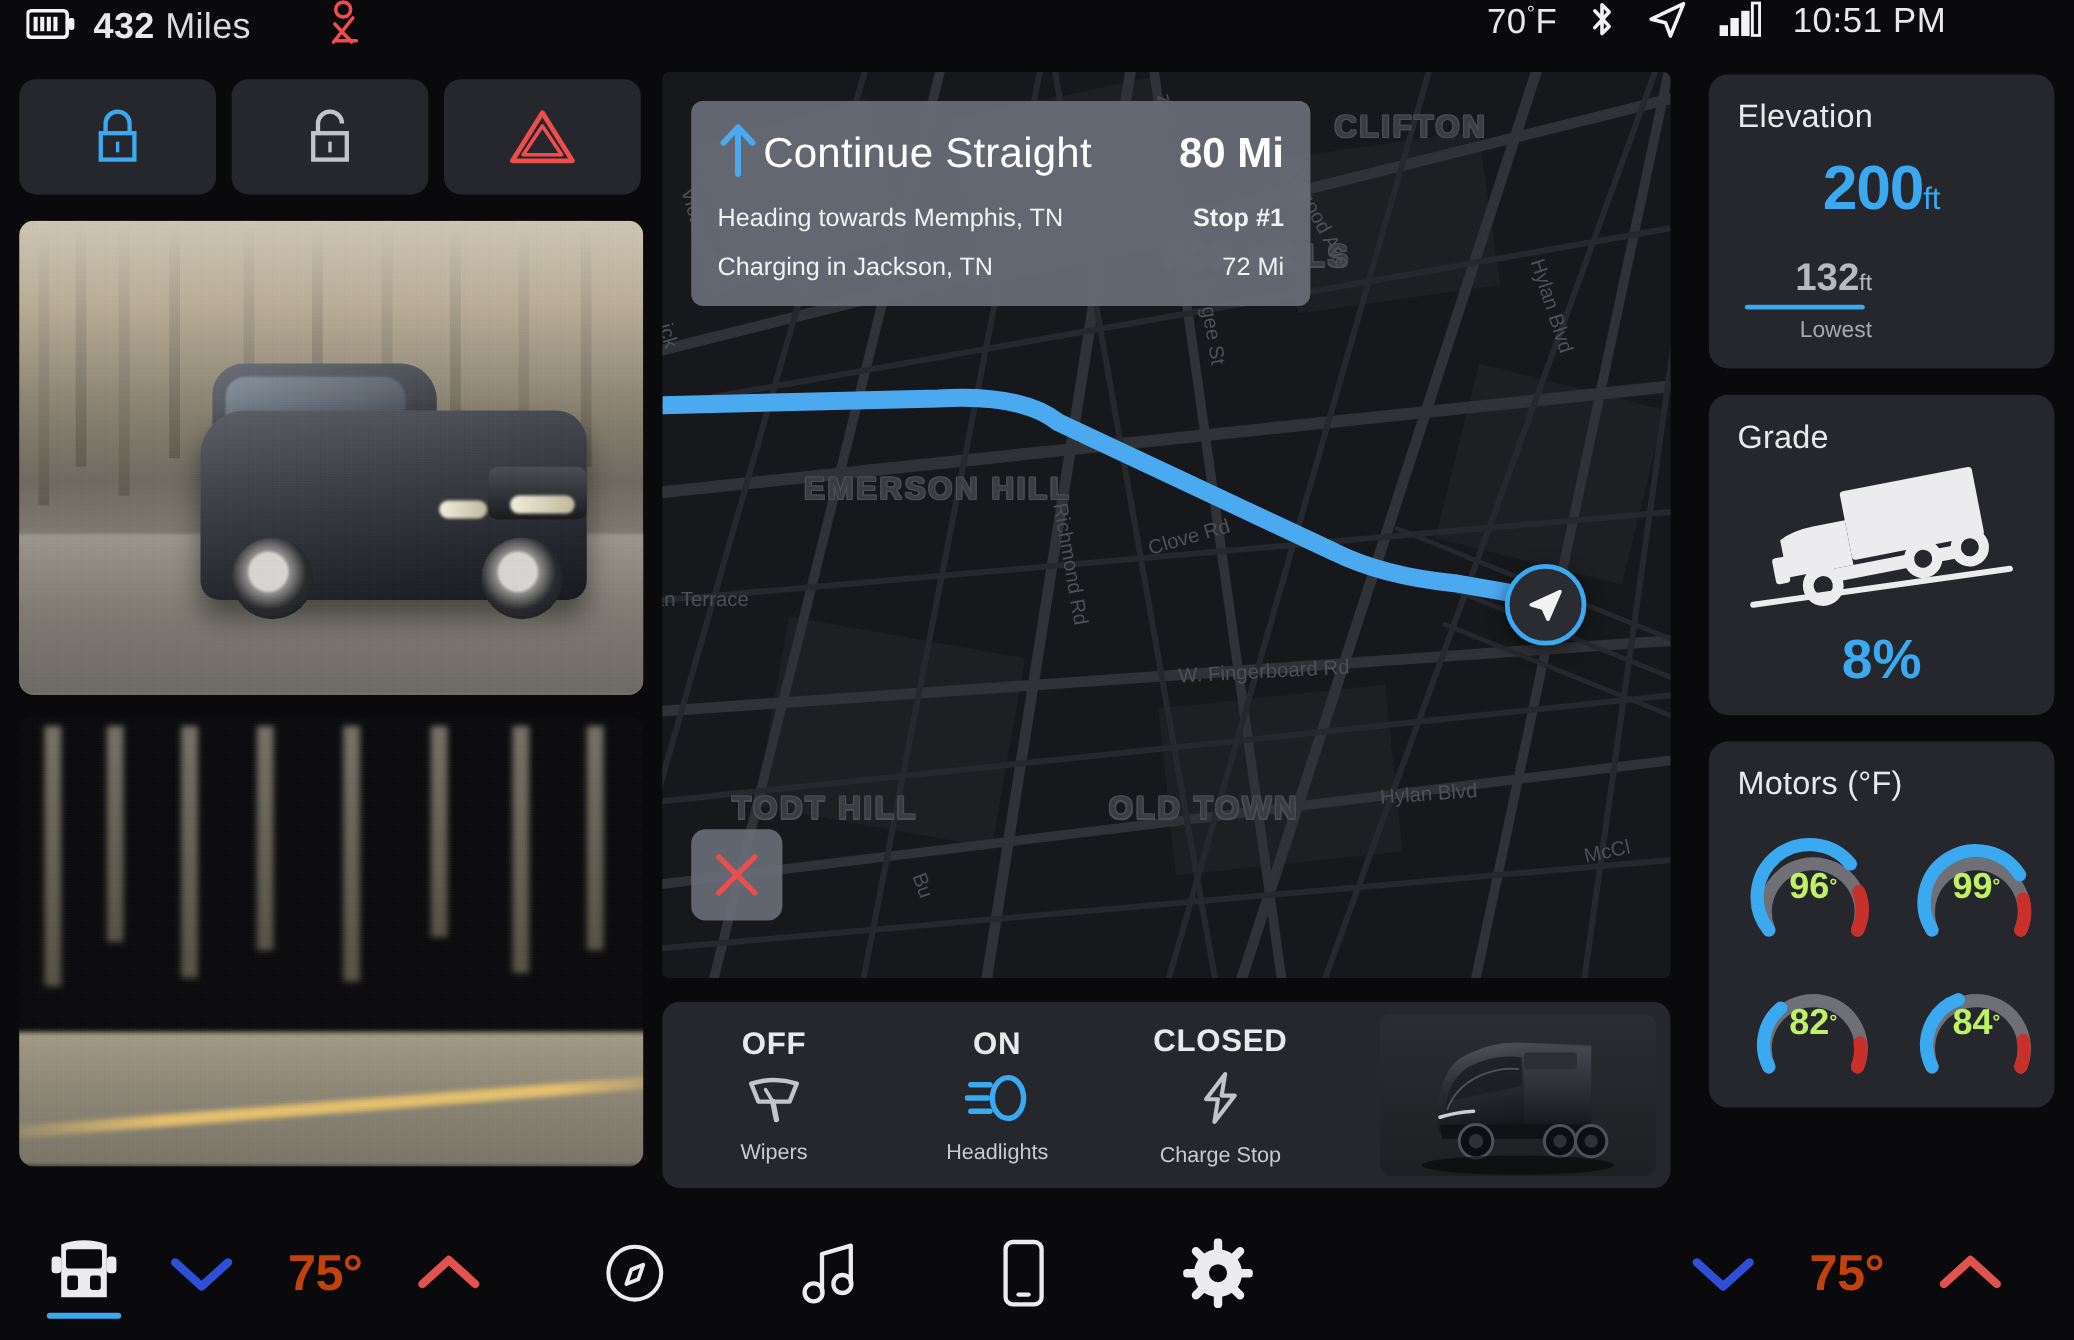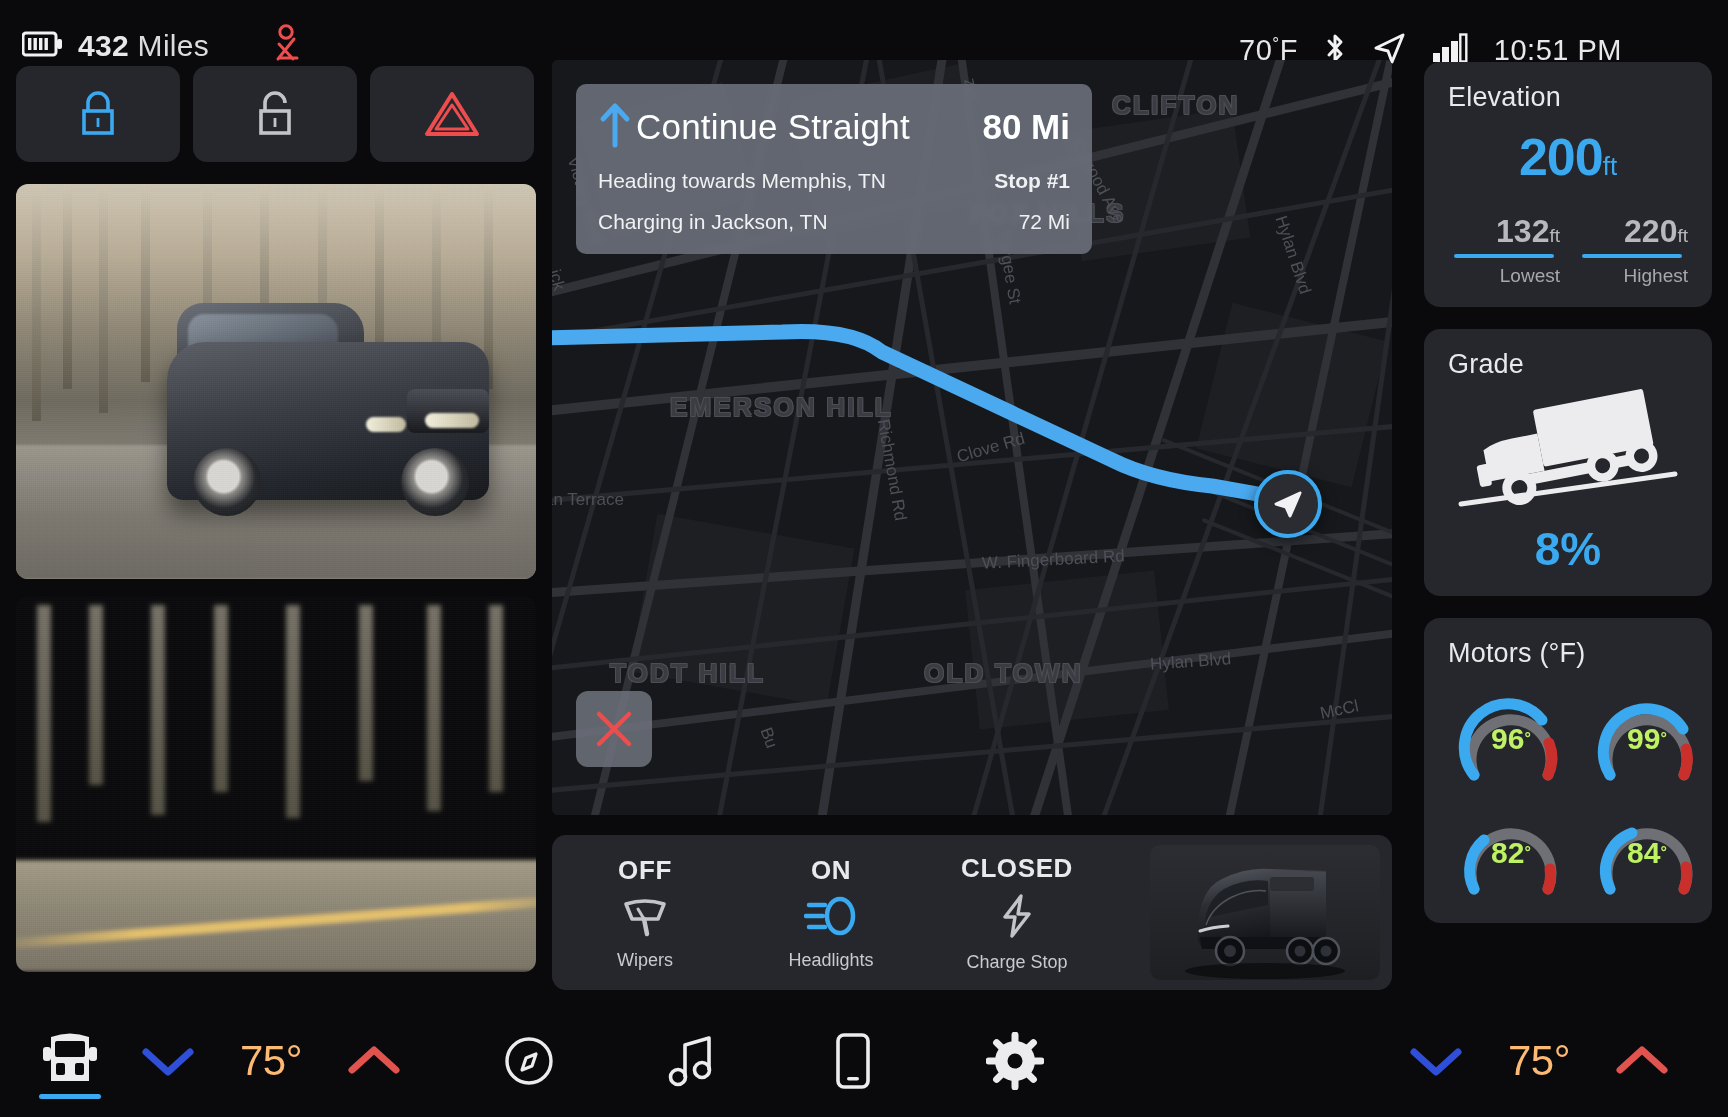--- a/index.html
+++ b/index.html
@@ -8,21 +8,21 @@
     background: #0a0a0c;
     font-family: "Liberation Sans", sans-serif;
     overflow: hidden;
     color: #e8e8ea;
   }
   .screen { position: relative; width: 1728px; height: 1117px; background: #0a0a0c; }
 
   
   .statusbar {
     position: absolute; top: 0; left: 0; width: 1644px; height: 56px;
-    display: flex; align-items: flex-end; padding: 0 22px; margin-top: 12px;
+    display: flex; align-items: flex-start; padding: 0 22px;
   }
   .sb-left { display: flex; align-items: center; gap: 14px; }
   .sb-right { margin-left: auto; display: flex; align-items: center; gap: 26px; }
   .batt-range { font-size: 30px; letter-spacing: .3px; }
   .batt-range b { font-weight: 700; }
   .batt-range span.u { font-weight: 400; color: #dcdcdf; }
   .temp { font-size: 29px; font-weight: 400; letter-spacing: .5px; }
   .temp sup { font-size: 17px; vertical-align: super; }
   .clock { font-size: 29px; font-weight: 400; letter-spacing: .5px; }
 
@@ -203,21 +203,21 @@
     font-size: 30px; font-weight: 700; color: #bef264; padding-top: 6px;
   }
   .gauge-txt sup { font-size: 16px; vertical-align: super; font-weight: 700; }
 
   
   .bottombar {
     position: absolute; left: 0; bottom: 0; width: 1728px; height: 112px;
     display: flex; align-items: center;
   }
   .bb-climate { display: flex; align-items: center; }
-  .bb-temp { font-size: 42px; font-weight: 400; color: #fdba74; letter-spacing: -.5px; }
+  .bb-temp { font-size: 42px; font-weight: 700; color: #c2410c; letter-spacing: -.5px; }
   .bb-icons { display: flex; align-items: center; }
   .bb-icon { width: 162px; display: flex; justify-content: center; align-items: center; }
   .tab-truck { position: relative; width: 108px; display: flex; flex-direction: column; align-items: center; }
   .tab-underline { width: 62px; height: 5px; background: #3aa9f0; border-radius: 3px; margin-top: 7px; }
   .chev { width: 56px; display: flex; justify-content: center; }
 </style>
 </head>
 <body>
 
 <div class="screen">
@@ -493,25 +493,20 @@
       <div class="panel-title">Elevation</div>
       <div class="elev-main">
         <span class="num">200</span><span class="unit">ft</span>
       </div>
       <div class="elev-row">
         <div class="elev-cell">
           <div class="elev-val"><span>132</span><span class="unit">ft</span></div>
           <div class="elev-bar"></div>
           <div class="elev-cap">Lowest</div>
         </div>
-        <div class="elev-cell">
-          <div class="elev-val"><span>220</span><span class="unit">ft</span></div>
-          <div class="elev-bar"></div>
-          <div class="elev-cap">Highest</div>
-        </div>
       </div>
     </div>
 
     <div class="panel">
       <div class="panel-title">Grade</div>
       <div style="display:flex;justify-content:center;margin-top:6px">
         <svg width="238" height="128" viewBox="0 0 238 128">
           <g transform="rotate(-11 119 64)">
             <rect x="92" y="18" width="112" height="58" rx="3" fill="#ececee"></rect>
             <path d="M36 48 L36 80 L92 80 L92 42 L66 42 Q48 42 36 48 Z" fill="#ececee"></path>

